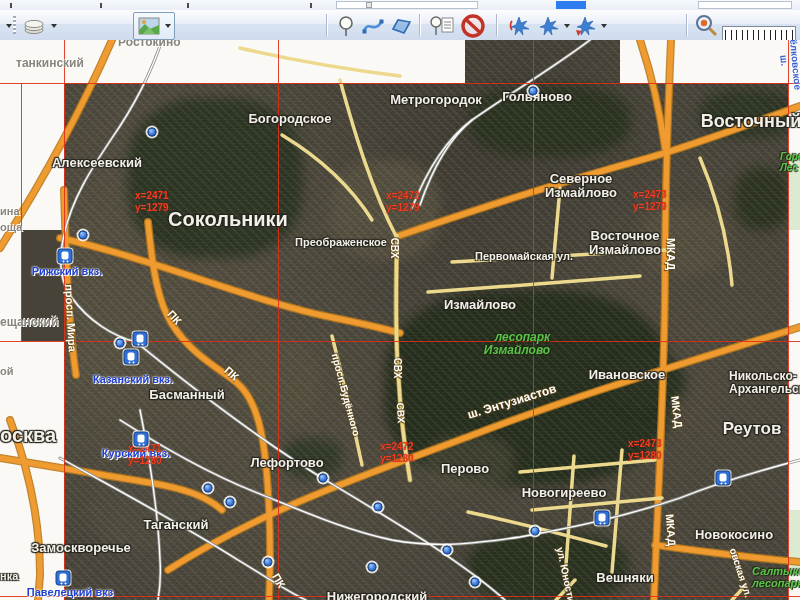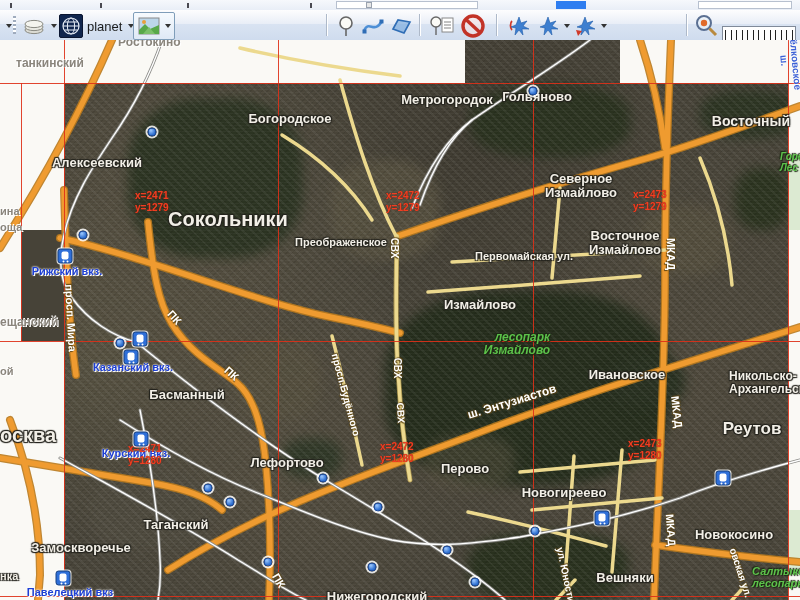--- a/index.html
+++ b/index.html
@@ -82,33 +82,20 @@
 
   <div class="tbbtn" style="left:19px">
     <svg class="ic" width="24" height="22" viewBox="0 0 24 22">
       <ellipse cx="11" cy="15" rx="9" ry="3.6" fill="#dcdcd4" stroke="#8a8a82"></ellipse>
       <ellipse cx="11" cy="12" rx="9" ry="3.6" fill="#e9e9e2" stroke="#8a8a82"></ellipse>
       <ellipse cx="11" cy="9" rx="9" ry="3.6" fill="#f4f4ee" stroke="#8a8a82"></ellipse>
     </svg>
     <span class="caret"></span>
   </div>
 
-  <div class="tbbtn" style="left:55px">
-    <span style="display:block;width:22px;height:22px;background:#10254d;border:1px solid #0a1530;border-radius:2px">
-      <svg width="22" height="22" viewBox="0 0 22 22">
-        <circle cx="11" cy="11" r="8" fill="none" stroke="#e8eef8" stroke-width="1.2"></circle>
-        <ellipse cx="11" cy="11" rx="3.6" ry="8" fill="none" stroke="#e8eef8" stroke-width="1"></ellipse>
-        <line x1="3" y1="11" x2="19" y2="11" stroke="#e8eef8" stroke-width="1"></line>
-        <line x1="4.5" y1="7" x2="17.5" y2="7" stroke="#e8eef8" stroke-width="1"></line>
-        <line x1="4.5" y1="15" x2="17.5" y2="15" stroke="#e8eef8" stroke-width="1"></line>
-      </svg>
-    </span>
-    <span id="srclabel">planet</span>
-    <span class="caret"></span>
-  </div>
 
   <div class="tbbtn pressed" style="left:133px">
     <svg class="ic" width="24" height="22" viewBox="0 0 24 22">
       <rect x="2" y="3" width="20" height="16" fill="#bcd6ea" stroke="#888"></rect>
       <polygon points="2,15 8,9 13,14 22,10 22,19 2,19" fill="#58a84a"></polygon>
       <polygon points="6,19 12,12 18,19" fill="#7bc06a"></polygon>
       <circle cx="7" cy="7" r="2" fill="#e8a03a"></circle>
     </svg>
     <span class="caret"></span>
   </div>
@@ -295,23 +282,23 @@
     <div class="gridline" style="left: 533px; top: 0px; width: 1px; height: 560px; background: rgb(222, 48, 24);"></div>
     <div class="gridline" style="left: 788px; top: 0px; width: 1px; height: 560px; background: rgb(222, 48, 24);"></div>
     <div class="gridline" style="left: 0px; top: 43px; width: 800px; height: 1px; background: rgb(222, 48, 24);"></div>
     <div class="gridline" style="left: 0px; top: 301px; width: 800px; height: 1px; background: rgb(222, 48, 24);"></div>
     <div class="gridline" style="left: 0px; top: 556px; width: 800px; height: 1px; background: rgb(222, 48, 24);"></div>
     <div class="gridline" style="left: 64px; top: 0px; width: 1px; height: 560px; background: rgb(222, 48, 24);"></div>
     <div class="gridline" style="left: 21px; top: 43px; width: 1px; height: 258px; background: rgb(222, 48, 24);"></div>
     <div class="mlbl lbl-d" style="font-size: 13px; left: 97px; top: 123px; transform: translate(-50%, -50%);">Алексеевский</div>
     <div class="mlbl lbl-d" style="font-size: 20px; left: 228px; top: 180px; transform: translate(-50%, -50%);">Сокольники</div>
     <div class="mlbl lbl-d" style="font-size: 13px; left: 290px; top: 79px; transform: translate(-50%, -50%);">Богородское</div>
-    <div class="mlbl lbl-d" style="font-size: 13px; left: 447px; top: 60px; transform: translate(-50%, -50%);">Метрогородок</div>
+    <div class="mlbl lbl-d" style="font-size: 13px; left: 436px; top: 60px; transform: translate(-50%, -50%);">Метрогородок</div>
     <div class="mlbl lbl-d" style="font-size: 13px; left: 537px; top: 57px; transform: translate(-50%, -50%);">Гольяново</div>
-    <div class="mlbl lbl-d" style="font-size: 14px; left: 751px; top: 82px; transform: translate(-50%, -50%);">Восточный</div>
+    <div class="mlbl lbl-d" style="font-size: 18px; left: 751px; top: 82px; transform: translate(-50%, -50%);">Восточный</div>
     <div class="mlbl lbl-d" style="font-size: 13px; left: 581px; top: 146px; transform: translate(-50%, -50%);">Северное
 Измайлово</div>
     <div class="mlbl lbl-d" style="font-size: 13px; left: 625px; top: 203px; transform: translate(-50%, -50%);">Восточное
 Измайлово</div>
     <div class="mlbl lbl-d" style="font-size: 11px; left: 341px; top: 203px; transform: translate(-50%, -50%);">Преображенское</div>
     <div class="mlbl lbl-d" style="font-size: 13px; left: 480px; top: 265px; transform: translate(-50%, -50%);">Измайлово</div>
     <div class="mlbl lbl-d" style="font-size: 13px; left: 627px; top: 335px; transform: translate(-50%, -50%);">Ивановское</div>
     <div class="mlbl lbl-d" style="font-size: 12px; left: 686px; top: 343px; transform: translate(0px, -50%); text-align: left; margin-left: 43px;">Никольско-Архангельский</div>
     <div class="mlbl lbl-d" style="font-size: 17px; left: 752px; top: 389px; transform: translate(-50%, -50%);">Реутов</div>
     <div class="mlbl lbl-d" style="font-size: 13px; left: 287px; top: 423px; transform: translate(-50%, -50%);">Лефортово</div>
@@ -332,21 +319,21 @@
     <div class="mlbl lbl-g" style="font-size: 11px; left: 0px; top: 172px; transform: translate(0px, -50%); text-align: left;">ина</div>
     <div class="mlbl lbl-g" style="font-size: 11px; left: 0px; top: 188px; transform: translate(0px, -50%); text-align: left;">оща</div>
     <div class="mlbl lbl-g" style="font-size: 11px; left: 0px; top: 332px; transform: translate(0px, -50%); text-align: left;">ой</div>
     <div class="mlbl lbl-p" style="font-size: 12px; left: 517px; top: 304px; transform: translate(-50%, -50%); text-align: right;">лесопарк
 Измайлово</div>
     <div class="mlbl lbl-p" style="font-size: 11px; left: 752px; top: 538px; transform: translate(0px, -50%); text-align: left;">Салтыковский
 лесопарк</div>
     <div class="mlbl lbl-p" style="font-size: 10px; left: 780px; top: 123px; transform: translate(0px, -50%); text-align: left;">Горе
 Лес</div>
     <div class="mlbl lbl-s" style="left: 67px; top: 232px; transform: translate(-50%, -50%); text-align: right;">Рижский вкз.</div>
-    <div class="mlbl lbl-s" style="left: 133px; top: 328px; transform: translate(-50%, -50%);">Казанский вкз.</div>
+    <div class="mlbl lbl-s" style="left: 133px; top: 340px; transform: translate(-50%, -50%);">Казанский вкз.</div>
     <div class="mlbl lbl-s" style="left: 136px; top: 414px; transform: translate(-50%, -50%);">Курский вкз.</div>
     <div class="mlbl lbl-s" style="left: 70px; top: 553px; transform: translate(-50%, -50%);">Павелецкий вкз</div>
     <div class="mlbl lbl-r" style="font-size: 11px; left: 670px; top: 214px; transform: translate(-50%, -50%) rotate(90deg);">МКАД</div>
     <div class="mlbl lbl-r" style="font-size: 11px; left: 676px; top: 372px; transform: translate(-50%, -50%) rotate(83deg);">МКАД</div>
     <div class="mlbl lbl-r" style="font-size: 11px; left: 670px; top: 490px; transform: translate(-50%, -50%) rotate(86deg);">МКАД</div>
     <div class="mlbl lbl-r" style="font-size: 10px; left: 394px; top: 208px; transform: translate(-50%, -50%) rotate(90deg);">СВХ</div>
     <div class="mlbl lbl-r" style="font-size: 10px; left: 397px; top: 328px; transform: translate(-50%, -50%) rotate(90deg);">СВХ</div>
     <div class="mlbl lbl-r" style="font-size: 10px; left: 400px; top: 373px; transform: translate(-50%, -50%) rotate(87deg);">СВХ</div>
     <div class="mlbl lbl-r" style="font-size: 11px; left: 174px; top: 278px; transform: translate(-50%, -50%) rotate(48deg);">ПК</div>
     <div class="mlbl lbl-r" style="font-size: 11px; left: 231px; top: 334px; transform: translate(-50%, -50%) rotate(42deg);">ПК</div>

